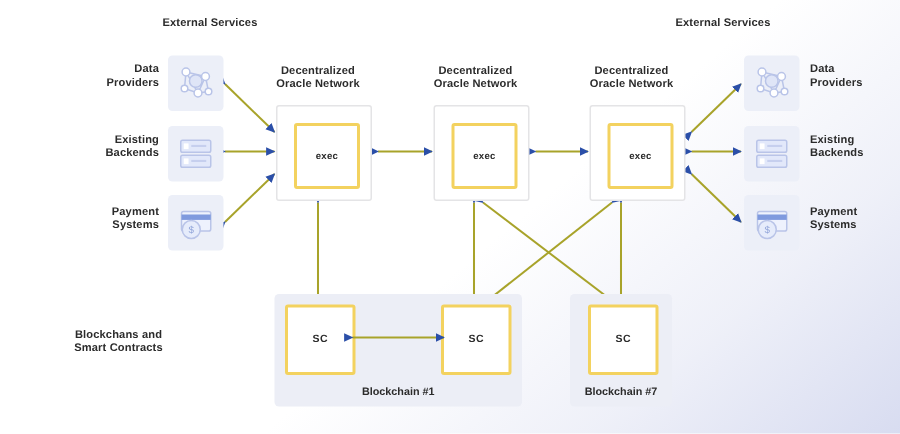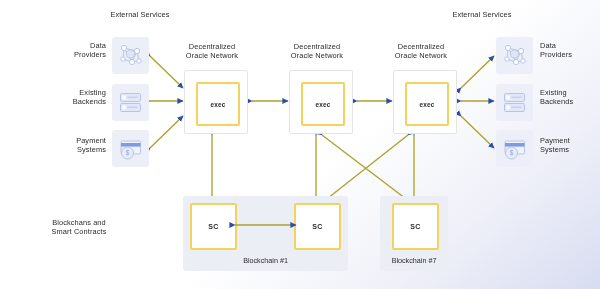--- a/index.html
+++ b/index.html
@@ -13,21 +13,21 @@
     position:relative;width:600px;height:289px;
     background:
       linear-gradient(140deg, rgba(255,255,255,0) 55%, rgba(225,228,243,0.55) 78%, rgba(209,214,238,0.85) 100%),
       #ffffff;
   }
   .lbl{
     position:absolute;
     color:#2b2b2b;
     font-size:7.4px;
     line-height:9.4px;
-    font-weight:normal;
+    font-weight:bold;
     letter-spacing:.1px;
     white-space:pre-line;
   }
   .lbl.r{text-align:right;}
   .lbl.l{text-align:left;}
   .lbl.c{text-align:center;}
 
   
   .svc{
     position:absolute;width:37px;height:37px;
@@ -48,21 +48,21 @@
   .exec span{
     font-size:6.4px;font-weight:bold;color:#2b2b2b;letter-spacing:.2px;
   }
 
   
   .chain{
     position:absolute;background:#eceef6;border-radius:3px;
   }
   .chain .cname{
     position:absolute;left:0;right:0;bottom:6px;text-align:center;
-    font-size:7.2px;font-weight:normal;color:#2b2b2b;
+    font-size:7.2px;font-weight:bold;color:#2b2b2b;
   }
   .sc{
     position:absolute;width:43px;height:43px;
     background:#ffffff;border:2px solid #f3d25f;border-radius:2px;
     display:flex;align-items:center;justify-content:center;
   }
   .sc span{font-size:7px;font-weight:bold;color:#2b2b2b;letter-spacing:.3px;}
 
   #wires{position:absolute;left:0;top:0;width:600px;height:289px;pointer-events:none;}
 </style>

